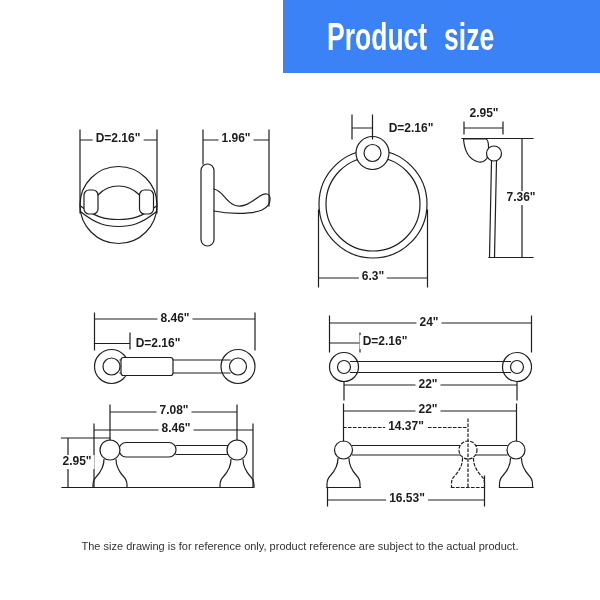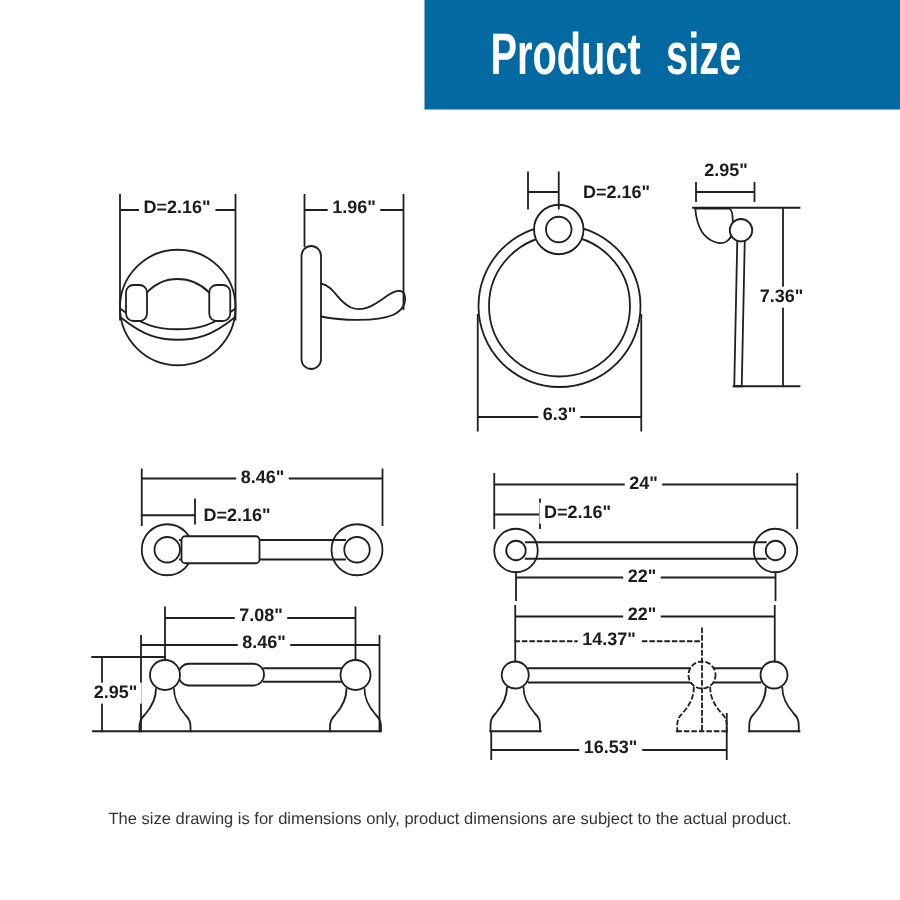--- a/index.html
+++ b/index.html
@@ -1,18 +1,18 @@
 <!DOCTYPE html>
 <html><head>
 <meta charset="utf-8">
 <style>
   html,body{margin:0;padding:0;background:#fff;}
   #stage{position:relative;width:600px;height:600px;background:#ffffff;overflow:hidden;
          font-family:"Liberation Sans",sans-serif;}
-  .banner{position:absolute;left:283px;top:0;width:317px;height:73px;background:#0369a1;}
+  .banner{position:absolute;left:283px;top:0;width:317px;height:73px;background:#3b82f6;}
   .banner-title{position:absolute;left:44px;top:0;line-height:73px;color:#ffffff;
                 font-weight:bold;font-size:39px;letter-spacing:0px;word-spacing:14px;
                 transform:scaleX(0.68);transform-origin:left center;white-space:nowrap;}
   svg.lineart{position:absolute;left:0;top:0;}
   .dim{position:absolute;transform:translate(-50%,-50%);background:#ffffff;
        padding:0 3px;font-size:12px;font-weight:bold;color:#1c1c1c;white-space:nowrap;
        line-height:1.15;z-index:5;}
   .footer-note{position:absolute;left:0;top:540px;width:600px;text-align:center;
        font-size:11px;color:#333333;z-index:5;}
 </style>
@@ -131,15 +131,15 @@
   <div class="dim" style="left:429px;top:323px">24"</div>
   <div class="dim" style="left:385px;top:342px">D=2.16"</div>
   <div class="dim" style="left:428px;top:385px">22"</div>
   <div class="dim" style="left:174px;top:411px">7.08"</div>
   <div class="dim" style="left:176px;top:429px">8.46"</div>
   <div class="dim" style="left:77px;top:462px">2.95"</div>
   <div class="dim" style="left:428px;top:410px">22"</div>
   <div class="dim" style="left:406px;top:427px">14.37"</div>
   <div class="dim" style="left:407px;top:499px">16.53"</div>
 
-  <div class="footer-note">The size drawing is for dimensions only, product dimensions are subject to the actual product.</div>
+  <div class="footer-note">The size drawing is for reference only, product reference are subject to the actual product.</div>
 
 </div>
 
 </body></html>

